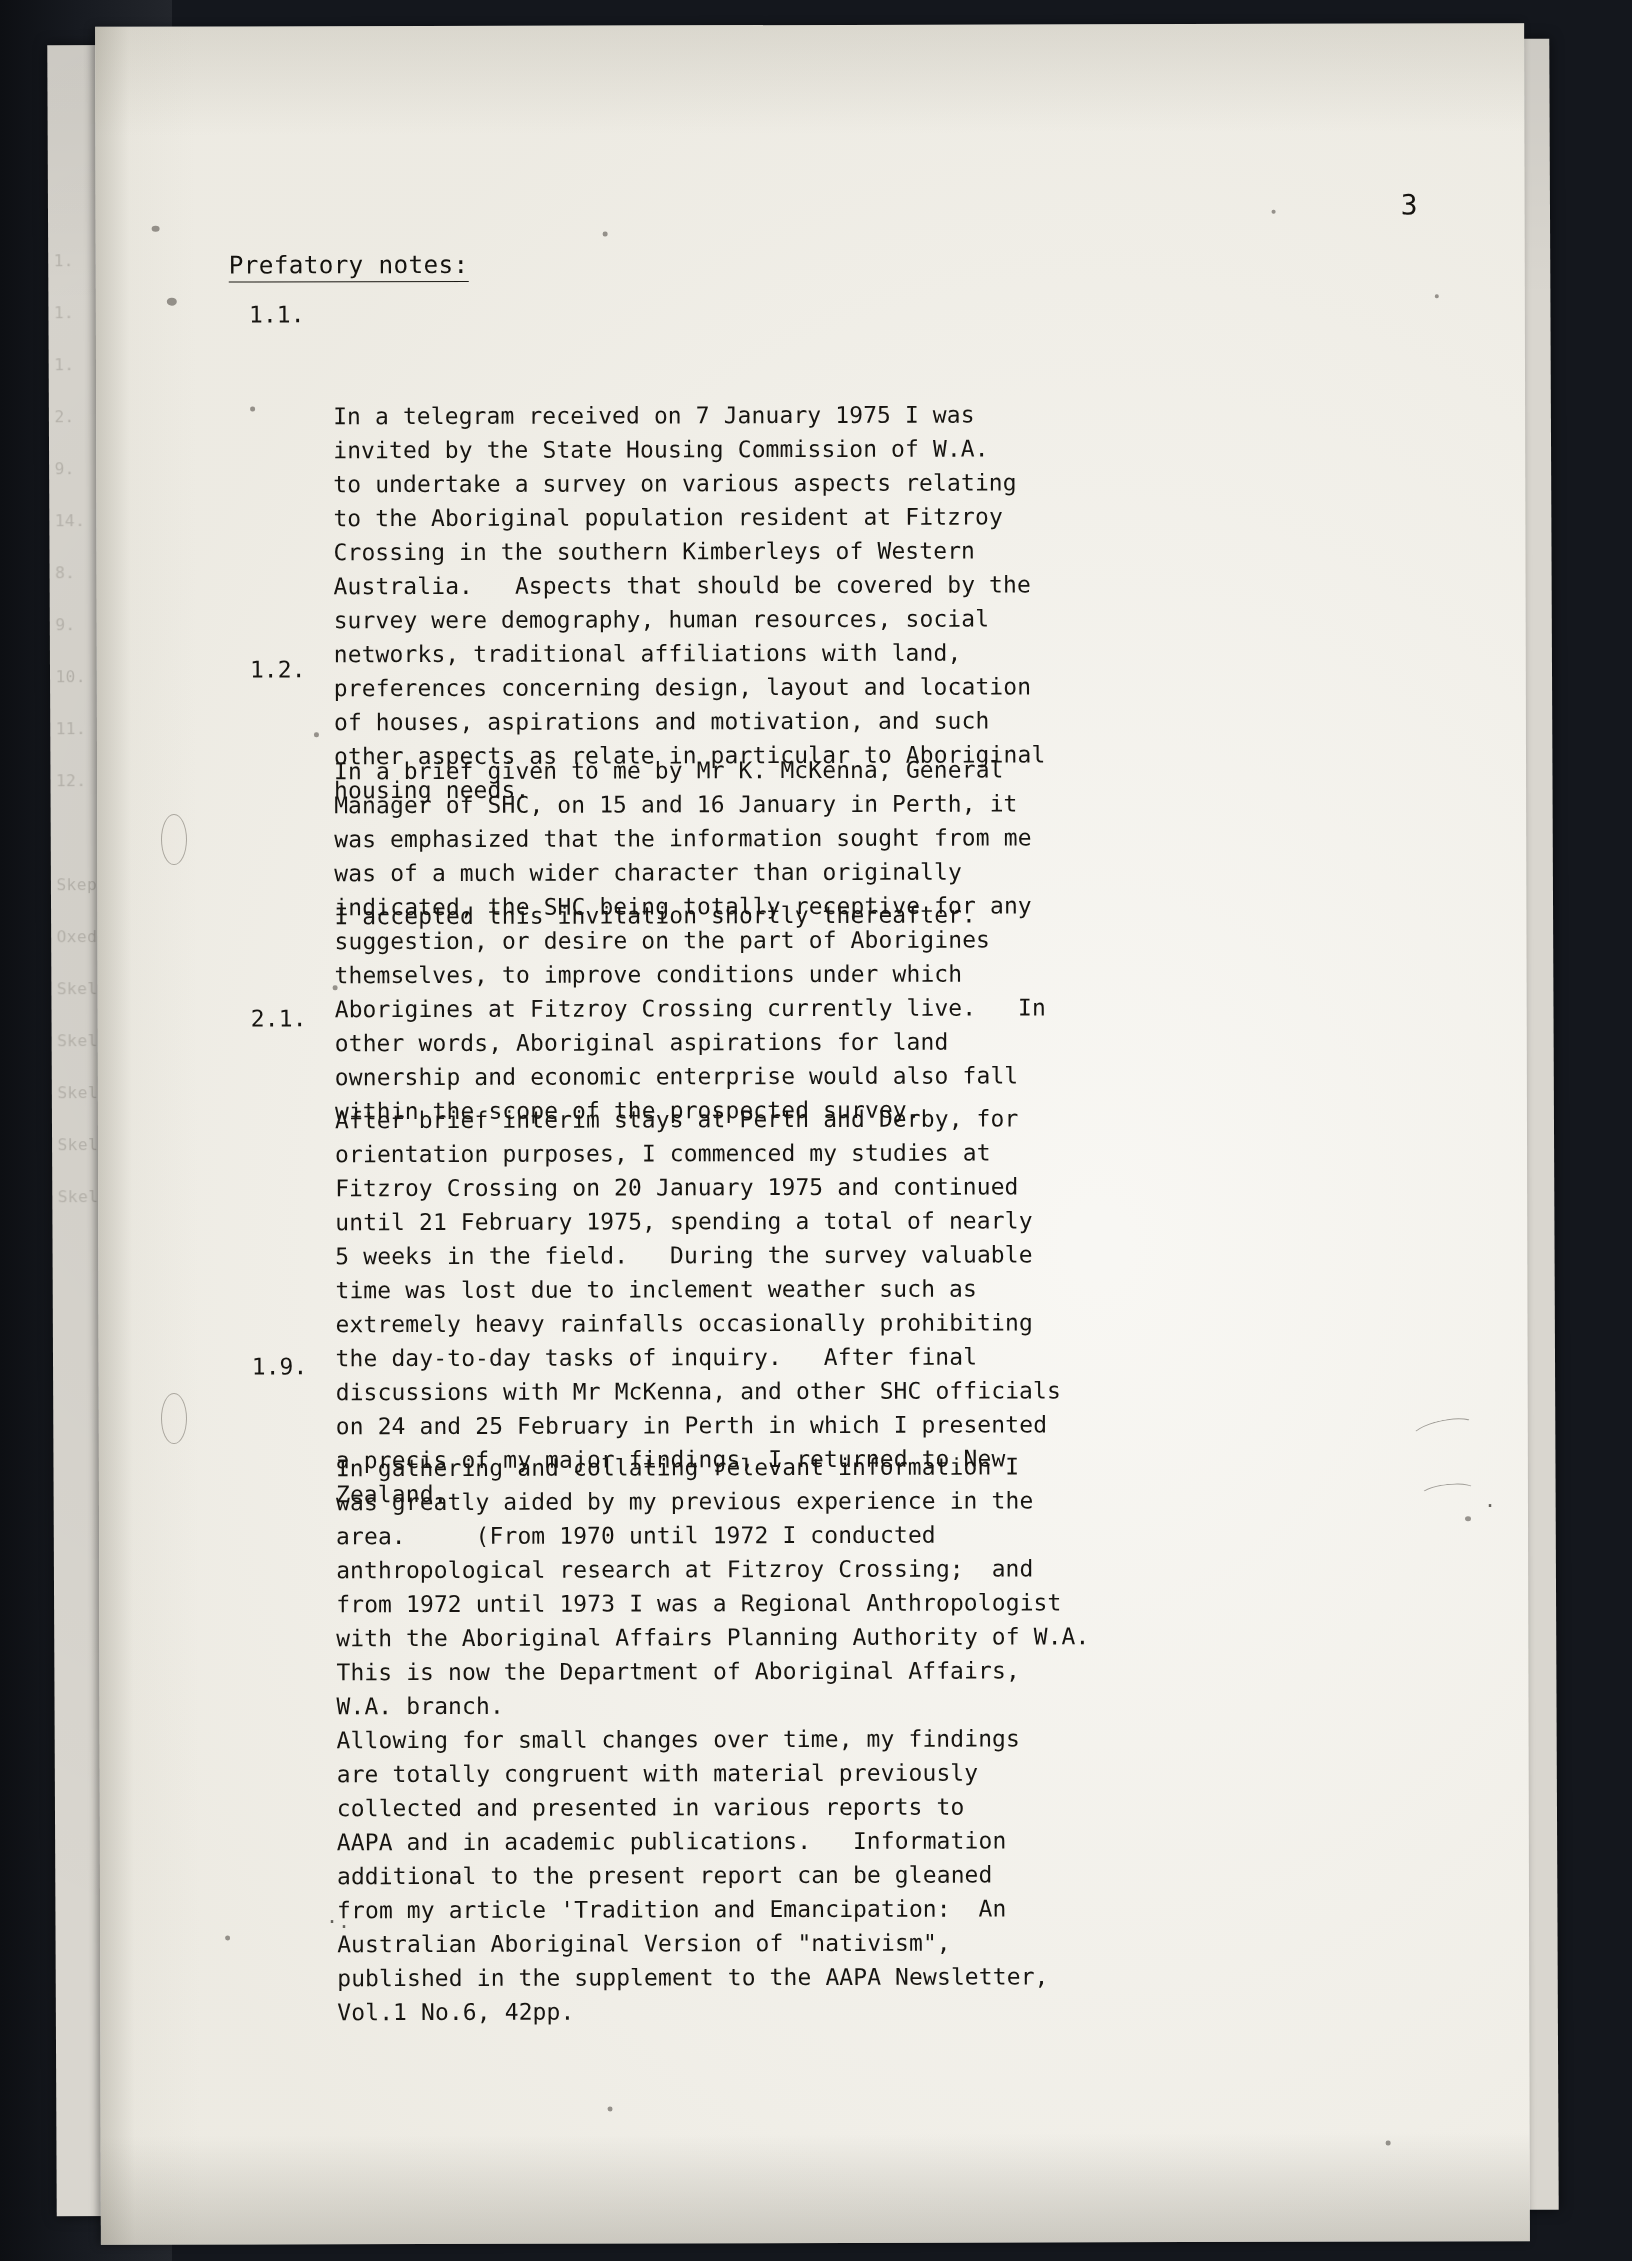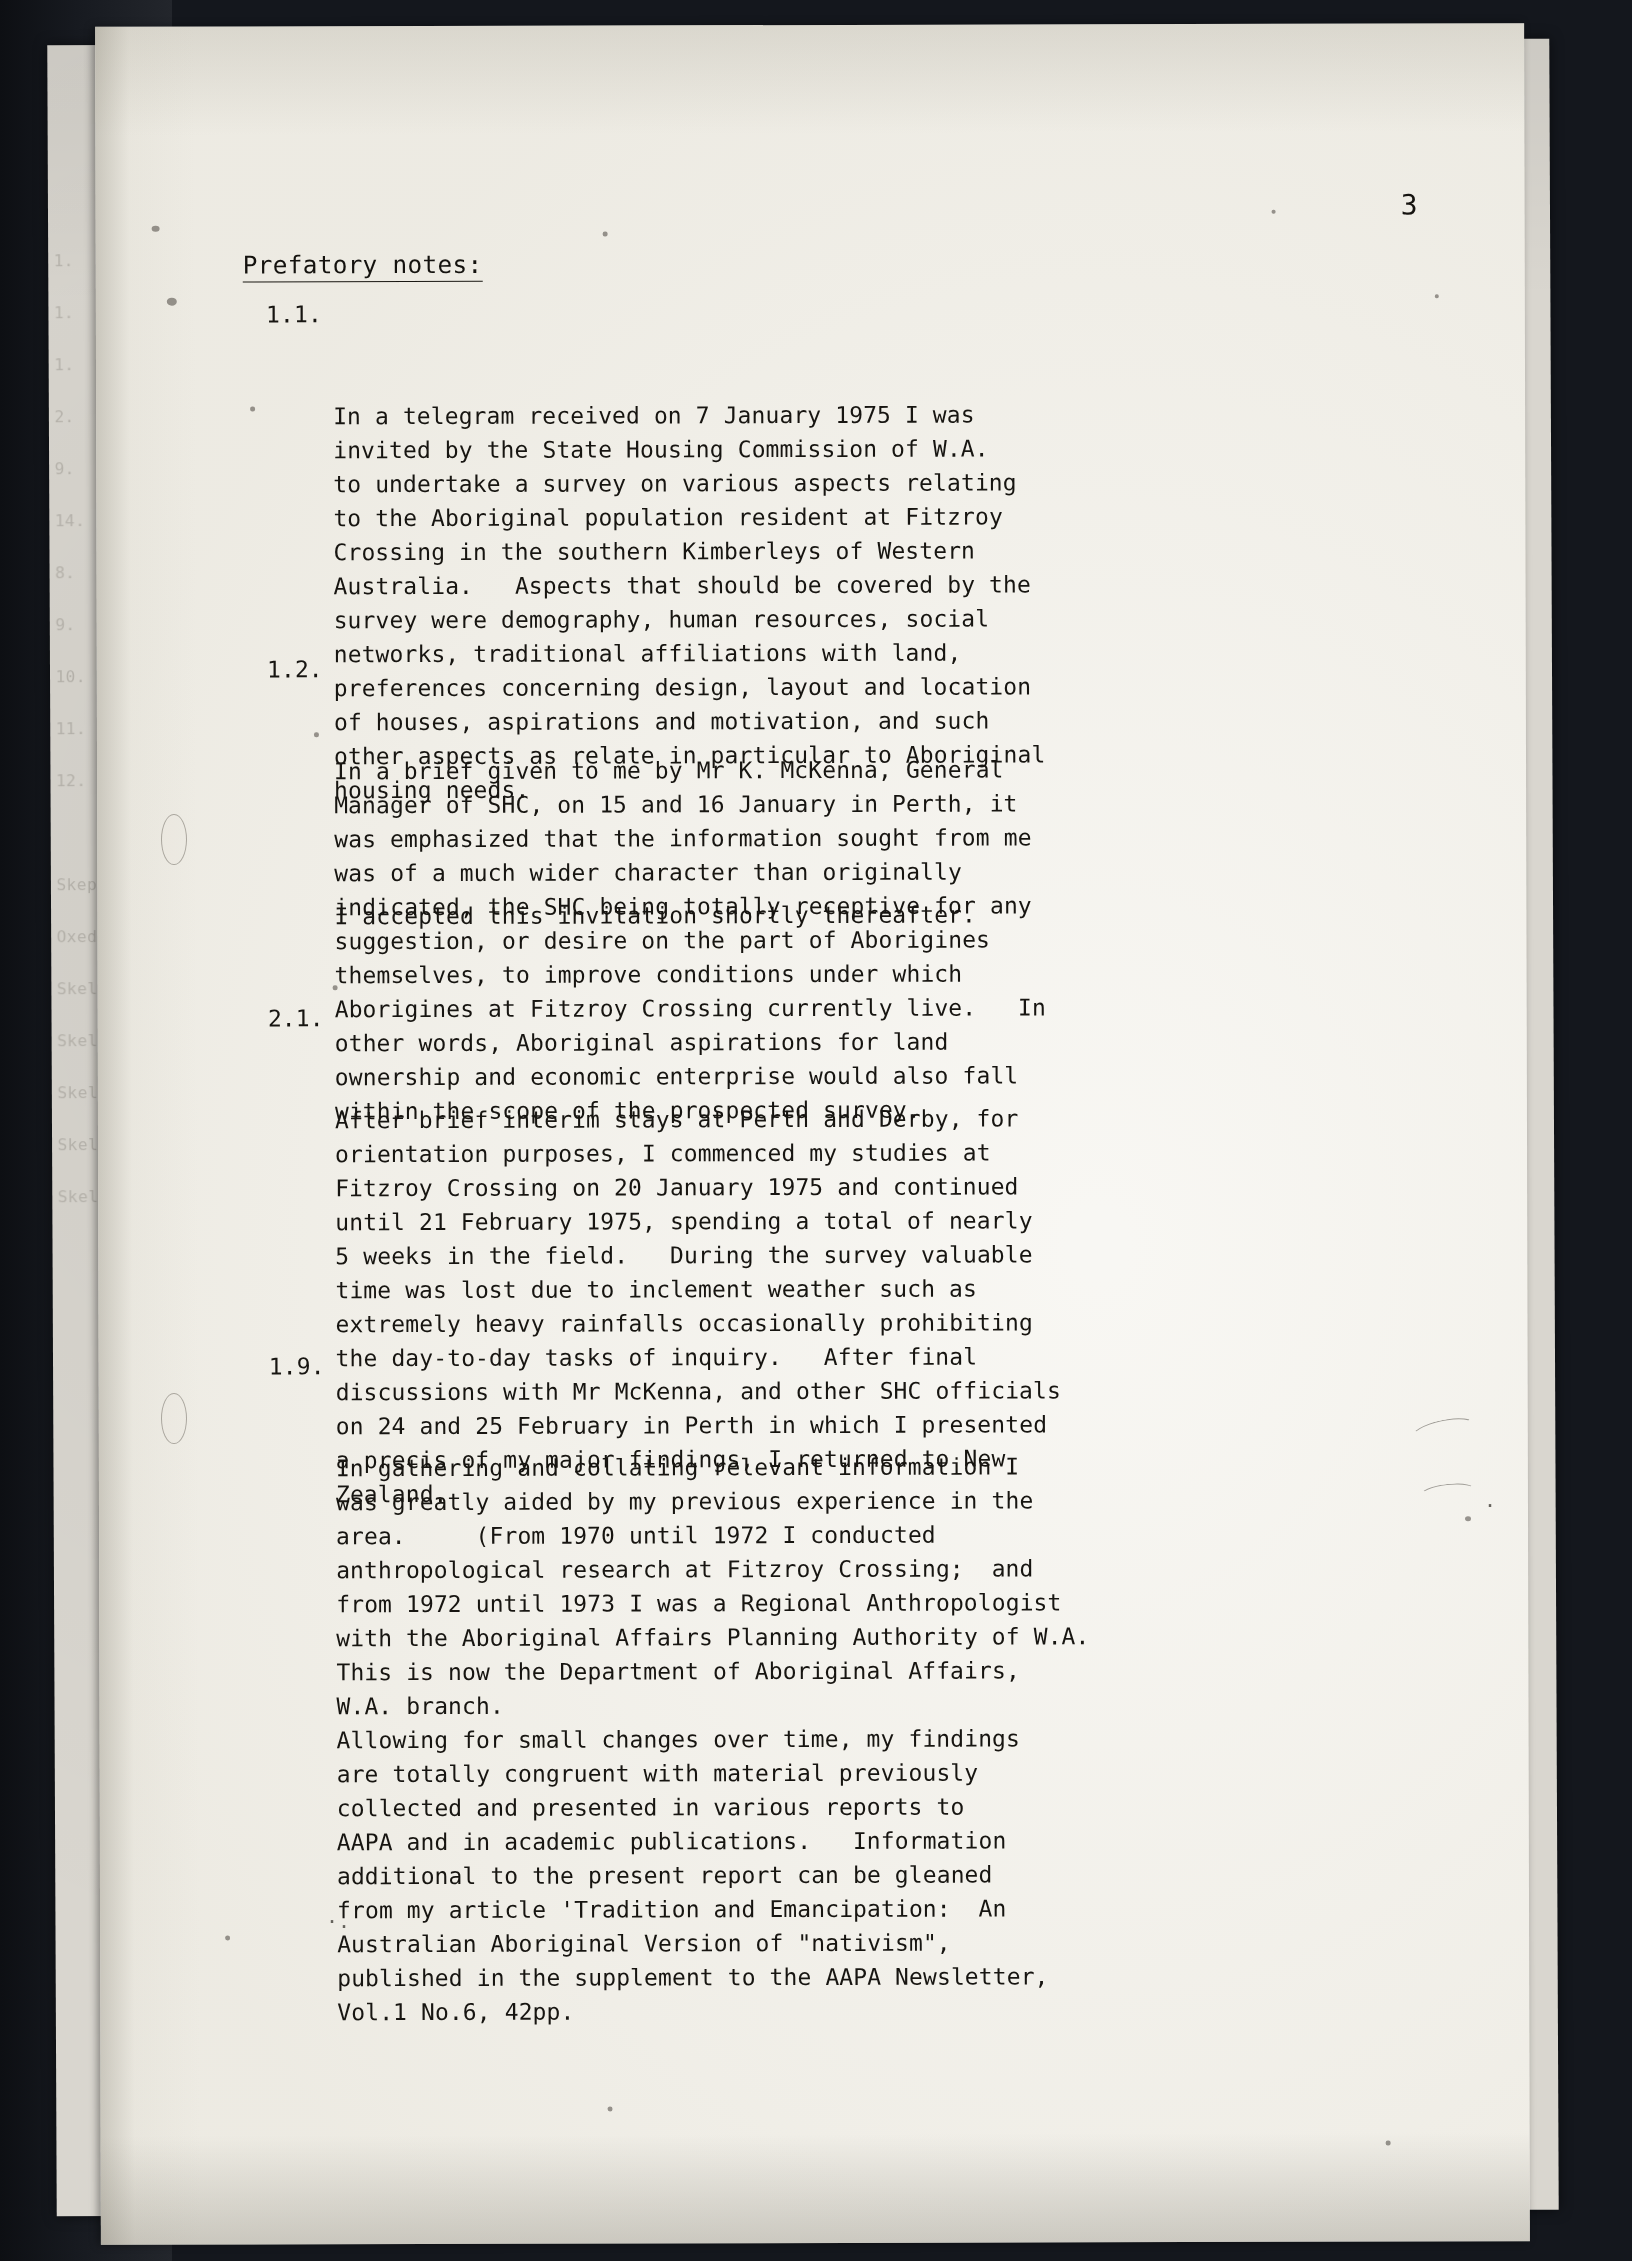--- a/index.html
+++ b/index.html
@@ -149,38 +149,37 @@
   .doc-heading {
     position: absolute;
     left: 133px;
     top: 224px;
     font-size: 24.4px;
     color: #14120e;
     letter-spacing: 0.3px;
     border-bottom: 1.8px solid #1a1813;
     padding-bottom: 1.8px;
     z-index: 6;
-    margin-left: 14px;
   }
 
   .para {
     position: absolute;
     z-index: 6;
     color: #171511;
     font-size: 23px;
     line-height: 34px;
     letter-spacing: 0.1px;
     white-space: pre-wrap;
   }
   .para .num {
     position: absolute;
     left: -101px;
     top: 0;
     width: 90px;
-    text-align: right;
+    text-align: center;
     font-size: 23px;
   }
   .para .body { display: block; }
   .para .body + .body { margin-top: 23.5px; }
 
   .p11 { left: 237px; top: 271px;  width: 923px; }
   .p12 { left: 237px; top: 626px;  width: 923px; }
   .p13 { left: 237px; top: 975px; width: 932px; }
   .p14 { left: 237px; top: 1323px; width: 959px; }
 

